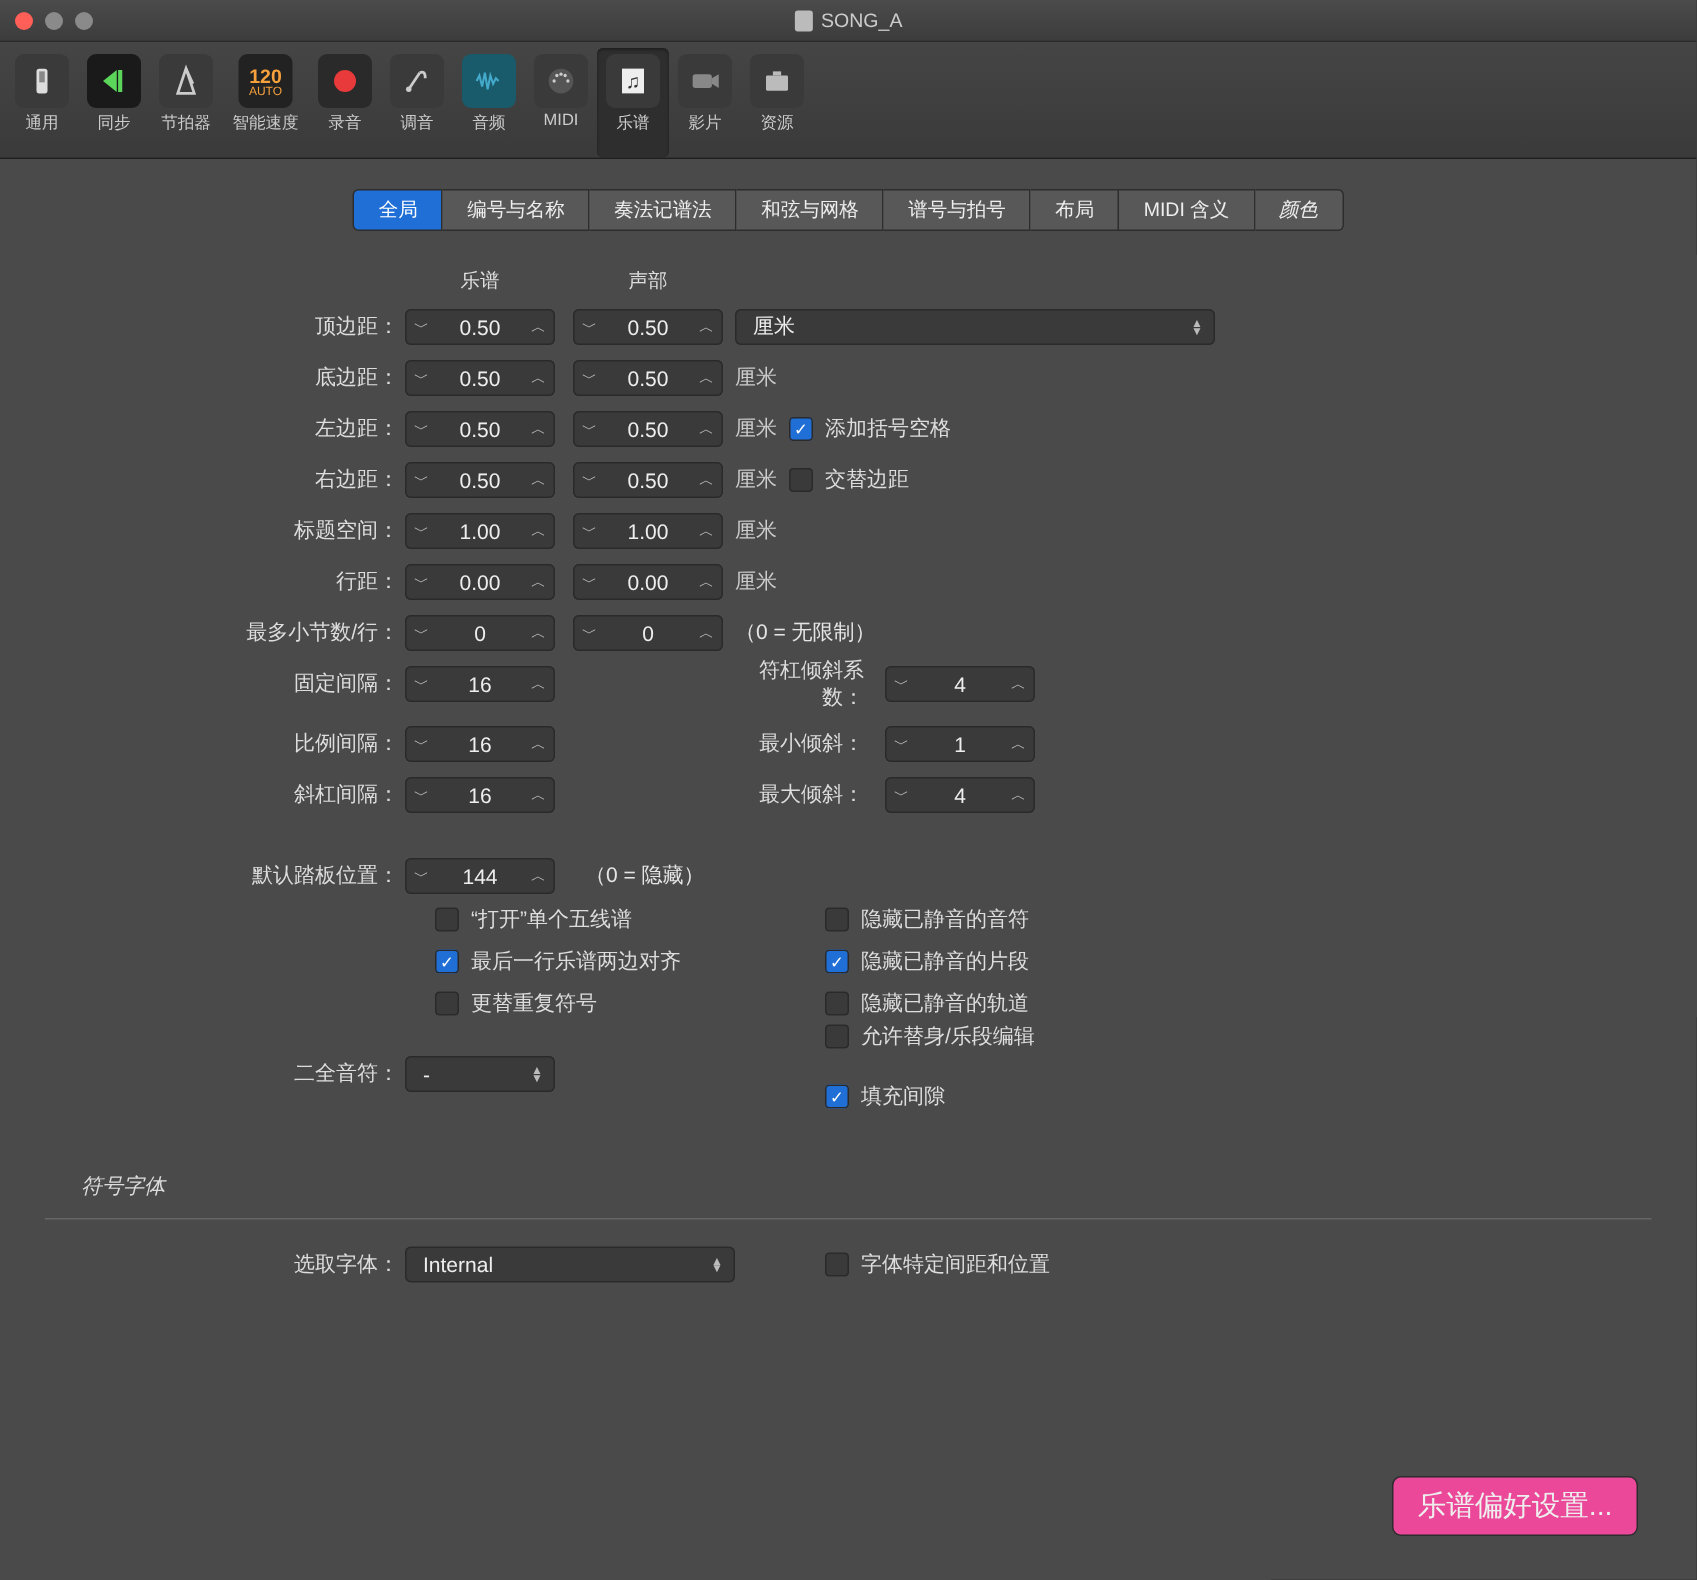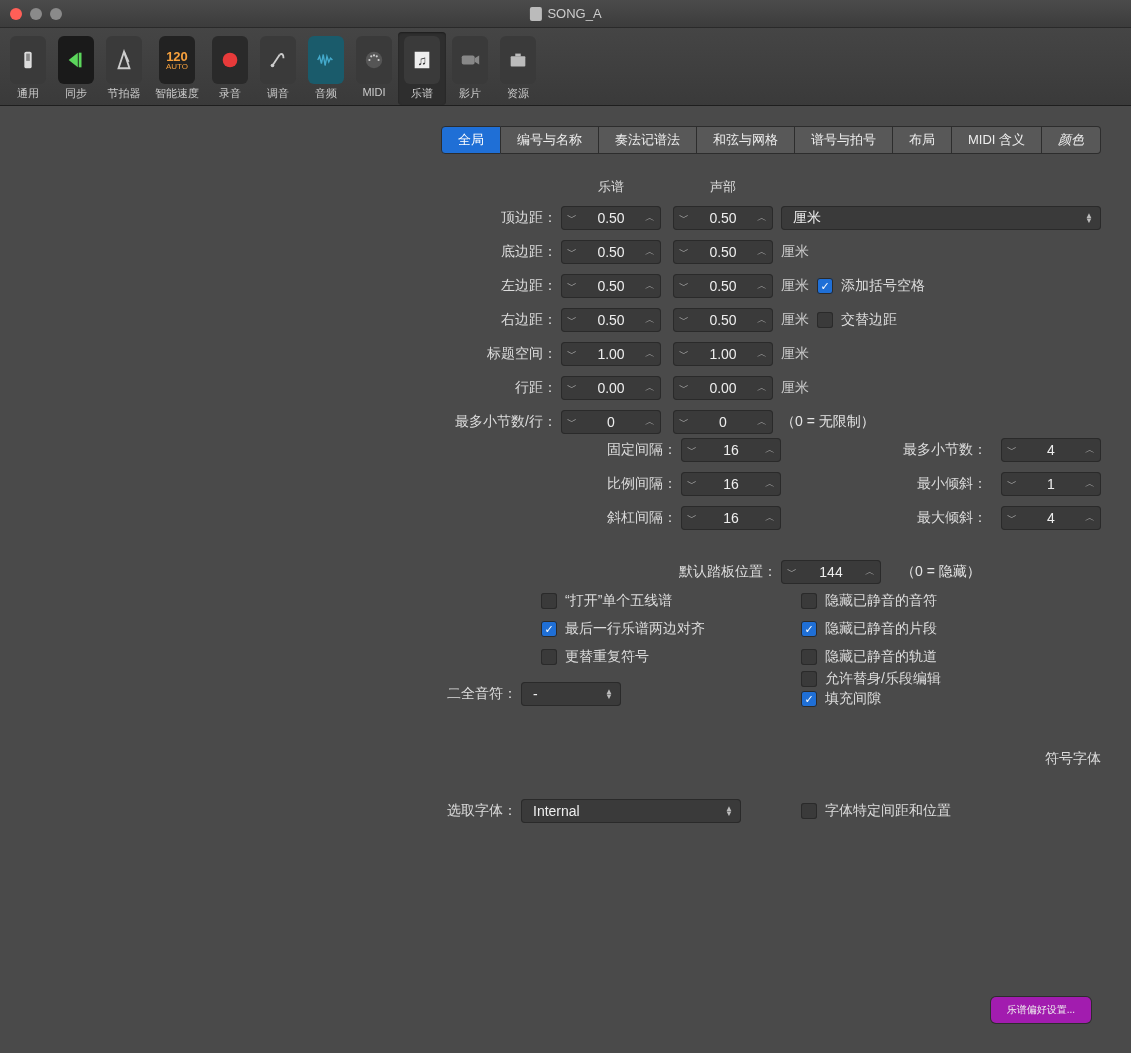--- a/index.html
+++ b/index.html
@@ -8,45 +8,45 @@
 .titlebar { height:28px; background:linear-gradient(#4b4b4b,#3c3c3c); display:flex; align-items:center; padding:0 10px; position:relative; border-bottom:1px solid #2a2a2a;}
 .traffic { display:flex; gap:8px; }
 .tl { width:12px; height:12px; border-radius:50%; }
 .tl.close{background:#ff5f57;} .tl.min{background:#8a8a8a;} .tl.max{background:#8a8a8a;}
 .title { position:absolute; left:50%; transform:translateX(-50%); color:#ccc; font-size:13px; display:flex; align-items:center; gap:6px;}
 .title .doc-ico{width:12px;height:14px;background:#bbb;border-radius:2px;display:inline-block;}
 .toolbar { height:78px; background:linear-gradient(#454545,#3a3a3a); display:flex; padding:4px 4px 0 4px; border-bottom:1px solid #1e1e1e;}
 .tbitem { width:48px; display:flex; flex-direction:column; align-items:center; gap:2px; padding:4px 2px; border-radius:4px;}
 .tbitem.wide{width:58px;}
 .tbitem.sel{background:#2e2e2e; box-shadow:inset 0 1px 2px rgba(0,0,0,.4);}
-.tbitem .ico{width:36px;height:48px;background:#666;border-radius:6px;display:flex;align-items:center;justify-content:center;font-size:16px;}
+.tbitem .ico{width:36px;height:36px;background:#666;border-radius:6px;display:flex;align-items:center;justify-content:center;font-size:16px;}
 .tbitem .lbl{color:#ccc;font-size:11px;white-space:nowrap;}
-.content { flex:1; background:#4a4a4a; padding:12px 30px 20px 30px; display:flex; flex-direction:column; position:relative;align-items:flex-end;}
+.content { flex:1; background:#4a4a4a; padding:12px 30px 20px 30px; display:flex; flex-direction:column; position:relative;}
 .subtabs { display:flex; justify-content:center; gap:0; margin:8px 0 24px 0;}
 .subtab { background:#585858; color:#eee; font-size:13px; padding:4px 16px; border:1px solid #2d2d2d; border-left:none; cursor:pointer;}
 .subtab:first-child{border-left:1px solid #2d2d2d;border-radius:4px 0 0 4px;}
 .subtab:last-child{border-radius:0 4px 4px 0;font-style:italic;}
 .subtab.active{background:#1f6fd6;color:#fff;}
 .grid{display:grid;grid-template-columns:240px 100px 12px 100px 8px 320px;row-gap:10px;align-items:center;margin-left:0px;}
 .hdr{color:#ddd;font-size:13px;text-align:center;}
 .lbl-r{color:#ddd;font-size:14px;text-align:right;padding-right:4px;}
 .stepper{display:flex;align-items:center;background:#3a3a3a;border-radius:4px;height:24px;padding:0 2px;box-shadow:inset 0 0 0 1px #2a2a2a;}
 .stepper .arr{width:18px;text-align:center;color:#bbb;font-size:10px;cursor:pointer;user-select:none;}
 .stepper .val{flex:1;text-align:center;color:#eee;font-size:14px;}
 .unit{color:#ccc;font-size:14px;display:flex;align-items:center;gap:8px;}
 .select{display:flex;align-items:center;background:#3a3a3a;border-radius:4px;height:24px;padding:0 8px 0 12px;box-shadow:inset 0 0 0 1px #2a2a2a;justify-content:space-between;min-width:88px;}
 .select .val{color:#eee;font-size:14px;}
 .select .car{display:flex;flex-direction:column;line-height:5px;font-size:8px;color:#bbb;}
 .check{display:flex;align-items:center;gap:8px;color:#ddd;font-size:14px;}
 .cb{width:16px;height:16px;border-radius:3px;background:#3a3a3a;box-shadow:inset 0 0 0 1px #2a2a2a;display:flex;align-items:center;justify-content:center;font-size:11px;color:#fff;}
 .cb.on{background:#1f6fd6;}
 .hint{color:#e5e5e5;font-size:14px;}
-.section-title{color:#ddd;font-size:14px;margin:32px 0 4px 24px;}
+.section-title{color:#ddd;font-size:14px;margin:32px 0 4px 24px;font-style:italic;}
 .hr{height:1px;background:#666;margin:8px 0 18px 0;}
-.footer-btn{position:absolute;right:40px;bottom:30px;background:#a21caf;color:#eee;font-size:10px;padding:6px 16px;border-radius:5px;box-shadow:0 0 0 1px #2d2d2d;cursor:pointer;}
+.footer-btn{position:absolute;right:40px;bottom:30px;background:#ec4899;color:#eee;font-size:19px;padding:6px 16px;border-radius:5px;box-shadow:0 0 0 1px #2d2d2d;cursor:pointer;}
 .row2{display:grid;grid-template-columns:240px 100px 110px 100px 10px 100px;row-gap:10px;align-items:center;}
 .chkgrid{display:grid;grid-template-columns:260px 260px 300px;row-gap:10px;align-items:center;margin-top:8px;}
 .fontrow{display:grid;grid-template-columns:240px 220px 60px 300px;align-items:center;gap:0;}
 .pedal{display:grid;grid-template-columns:240px 100px 20px 200px;align-items:center;margin-top:30px;}
 .ico svg{width:22px;height:22px;}
 </style>
 </head>
 <body>
 
 <div class="window">
@@ -312,21 +312,21 @@
 
     <div style="height:4px"></div>
     <div class="row2" id="spacing">
         <div class="lbl-r">固定间隔：</div>
         <div class="stepper">
           <span class="arr">﹀</span>
           <span class="val">16</span>
           <span class="arr">︿</span>
         </div>
         <div></div>
-        <div class="lbl-r">最多小节数：</div>
+        <div class="lbl-r">符杠倾斜系数：</div>
         <div></div>
         <div class="stepper">
           <span class="arr">﹀</span>
           <span class="val">4</span>
           <span class="arr">︿</span>
         </div>
         <div class="lbl-r">比例间隔：</div>
         <div class="stepper">
           <span class="arr">﹀</span>
           <span class="val">16</span>
@@ -403,21 +403,21 @@
         <div class="select">
           <span class="val">-</span>
           <span class="car">
               <span>▲</span>
               <span>▼</span>
             </span>
         </div>
       </div>
       <div></div>
       <div id="chkright2">
-          <div style="margin-bottom:2px;">
+          <div style="margin-bottom:22px;">
             <div class="check">
               <span class="cb"></span>
               <span>允许替身/乐段编辑</span>
             </div>
           </div>
           <div style="margin-bottom:10px;">
             <div class="check">
               <span class="cb on">✓</span>
               <span>填充间隙</span>
             </div>

